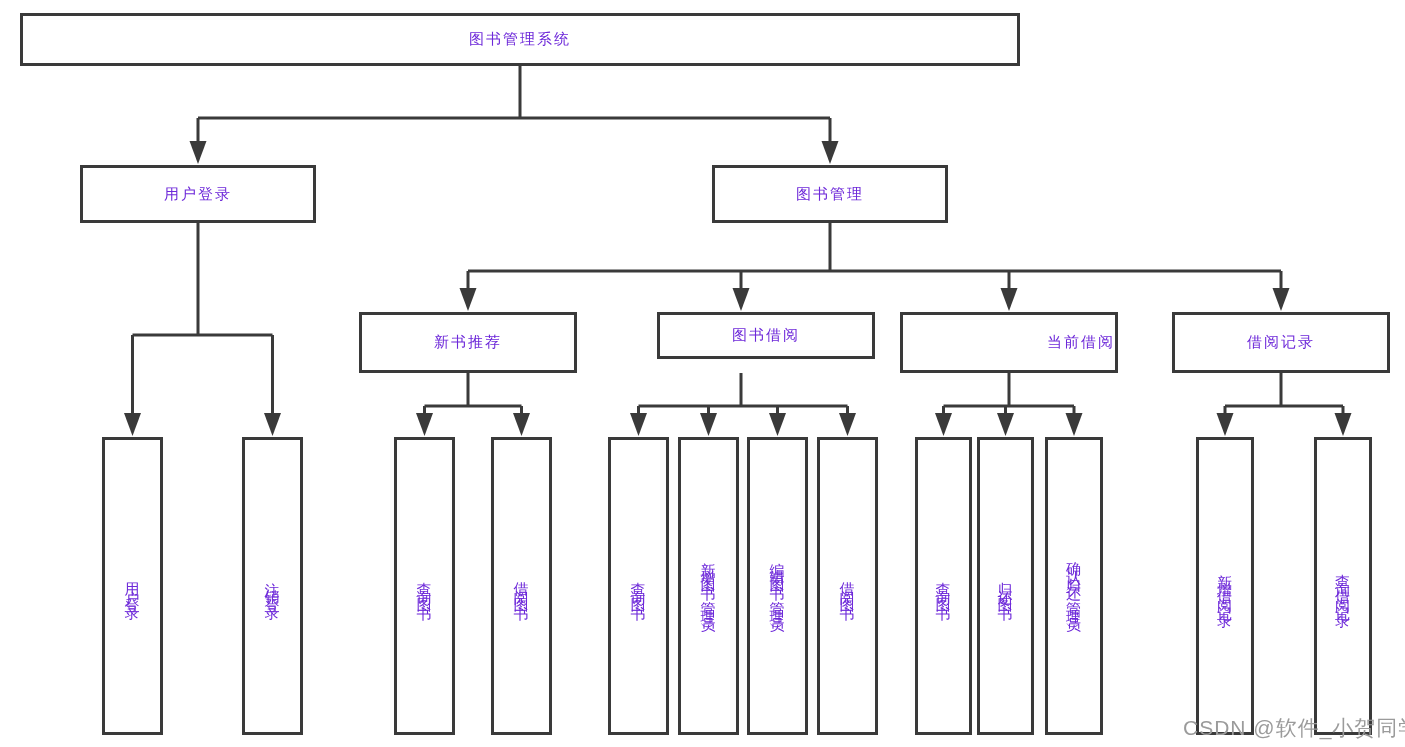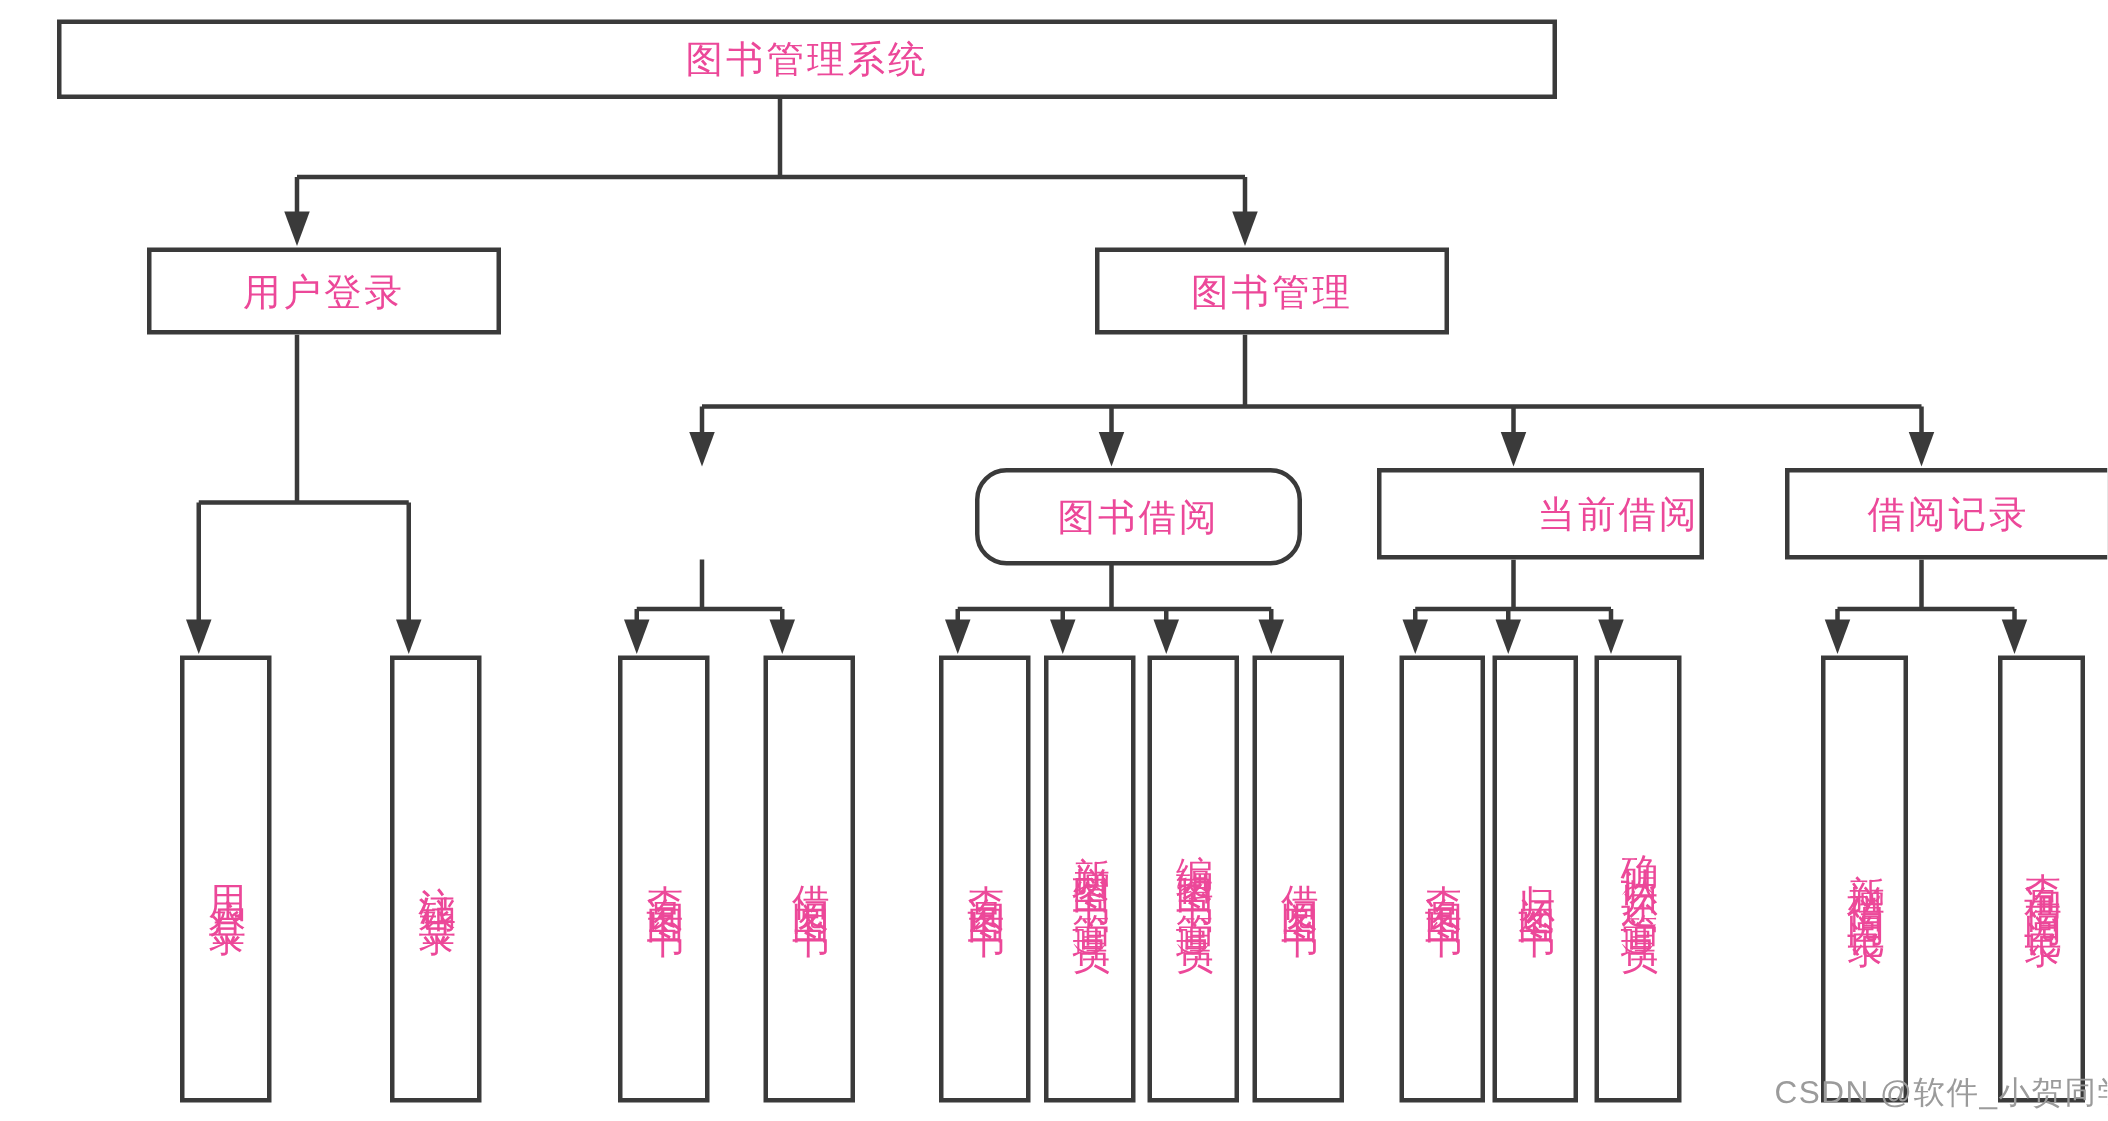--- a/index.html
+++ b/index.html
@@ -18,40 +18,39 @@
     pointer-events: none;
   }
   .box {
     position: absolute;
     box-sizing: border-box;
     border: 3px solid #3a3a3a;
     background: #ffffff;
     display: flex;
     align-items: center;
     justify-content: center;
-    color: #ec4899;
-    font-size: 25px;
-    margin-left: 18px;
+    color: #6d28d9;
+    font-size: 15px;
   }
   .h-box { letter-spacing: 2px; }
   .v-box {
     writing-mode: vertical-rl;
     text-orientation: mixed;
     letter-spacing: 8px;
     line-height: 1;
     text-align: center;
   }
   
   .n-root   { left: 20px;  top: 13px;  width: 1000px; height: 53px; }
   
   .n-login  { left: 80px;  top: 165px; width: 236px; height: 58px; }
   .n-mgmt   { left: 712px; top: 165px; width: 236px; height: 58px; }
   
   .n-newrec { left: 359px; top: 312px; width: 218px; height: 61px; }
-  .n-borrow { left: 632px; top: 312px; width: 218px; height: 65px; border-radius: 21px; }
+  .n-borrow { left: 657px; top: 312px; width: 218px; height: 47px; }
   .n-current{ left: 900px; top: 312px; width: 218px; height: 61px; justify-content: flex-end; }
   .n-records{ left: 1172px;top: 312px; width: 218px; height: 61px; }
   
   .leaf { top: 437px; height: 298px; width: 61px; }
   .l-g1c1 { left: 102px; }
   .l-g1c2 { left: 242px; }
   .l-g2c1 { left: 394px; }
   .l-g2c2 { left: 491px; }
   .l-g3c1 { left: 608px; }
   .l-g3c2 { left: 678px; }
@@ -130,20 +129,23 @@
     <span>图书管理系统</span>
   </div>
 
   <div class="box h-box n-login">
     <span>用户登录</span>
   </div>
   <div class="box h-box n-mgmt">
     <span>图书管理</span>
   </div>
 
+  <div class="box h-box n-newrec">
+    <span>新书推荐</span>
+  </div>
   <div class="box h-box n-borrow">
     <span>图书借阅</span>
   </div>
   <div class="box h-box n-current">
     <span>当前借阅</span>
   </div>
   <div class="box h-box n-records">
     <span>借阅记录</span>
   </div>
 

